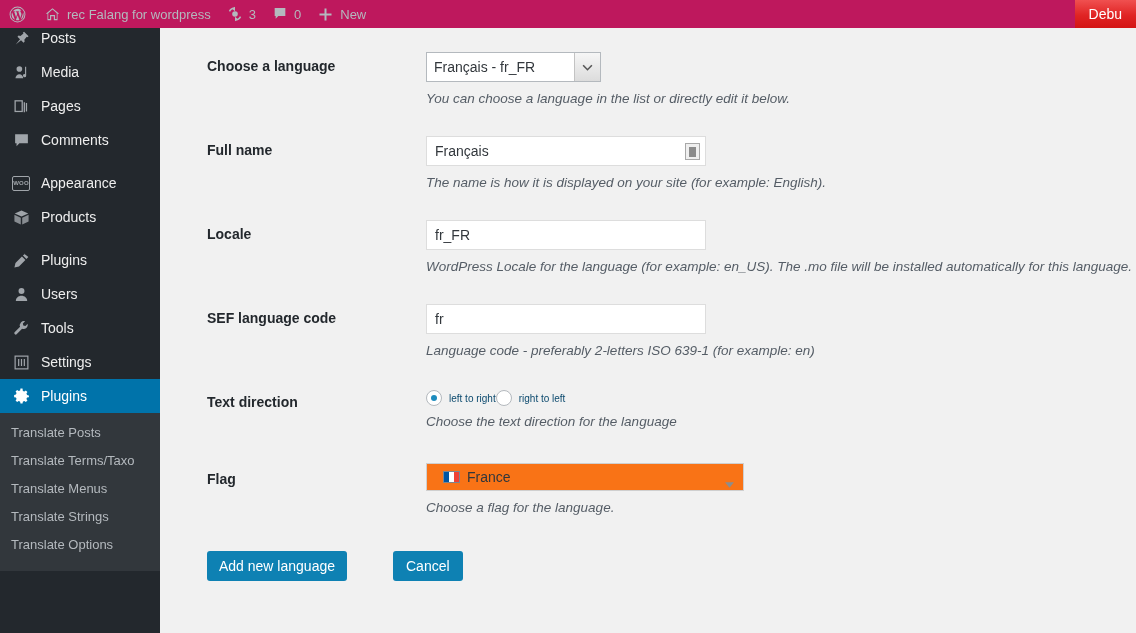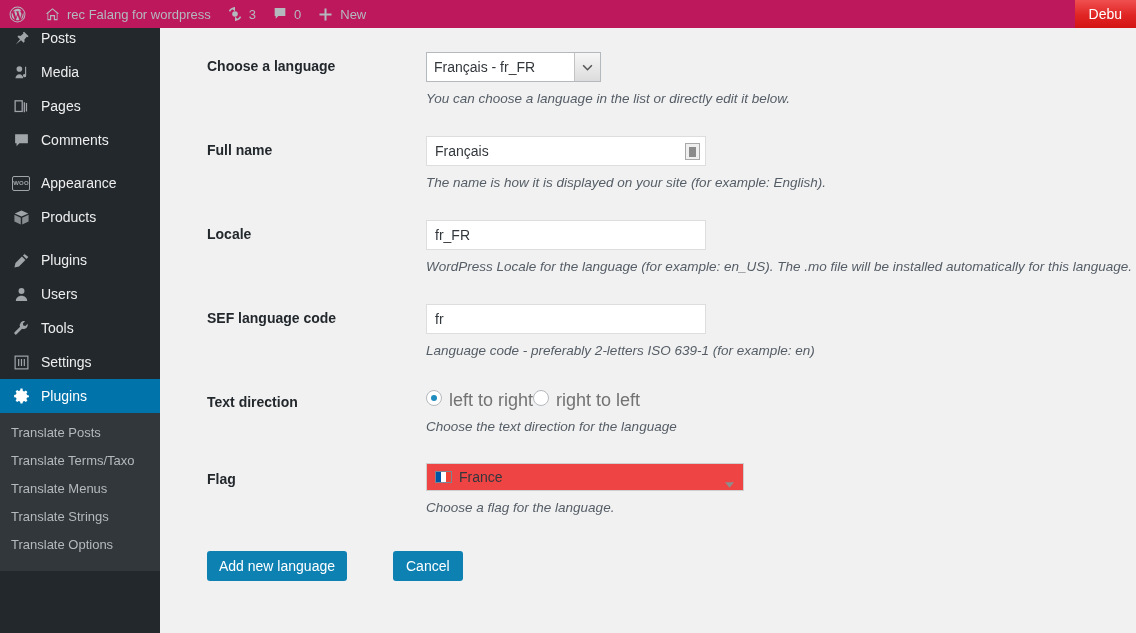--- a/index.html
+++ b/index.html
@@ -149,38 +149,38 @@
     position: absolute; right: 6px; top: 7px;
     width: 15px; height: 17px;
     border: 1px solid #a8a8a8; background: #efefef;
     display: flex; align-items: center; justify-content: center;
   }
   .autofill-ico i {
     display: block; width: 7px; height: 10px;
     background: #8b8b8b;
   }
 
-  .radio-line { display: flex; font-size: 18px; color: #737373; }
+  .radio-line { display: flex; align-items: center; font-size: 10px; color: #0c4a6e; }
   .radio {
     width: 16px; height: 16px; border-radius: 50%;
     border: 1px solid #b4b9be; background: #fff;
     display: inline-flex; align-items: center; justify-content: center;
     flex: none;
   }
   .radio.checked::after {
     content: ""; width: 6px; height: 6px; border-radius: 50%;
     background: #1e8cbe;
   }
   .radio-label { margin-left: 7px; }
 
   .flag-select {
     width: 318px; height: 28px;
-    border: 1px solid #cfcfcf; background: #ef4444;
+    border: 1px solid #cfcfcf; background: #f97316;
     display: flex; align-items: center;
-    padding: 0 8px; font-size: 14px; color: #32373c;
+    padding: 0 16px; font-size: 14px; color: #32373c;
     position: relative;
   }
   .flag-ico {
     width: 17px; height: 12px; margin-right: 7px;
     border: 1px solid #7d8590; flex: none;
     display: flex; overflow: hidden;
   }
   .flag-ico span { height: 100%; }
   .flag-b { width: 34%; background: #0055a4; }
   .flag-w { width: 33%; background: #fff; }

